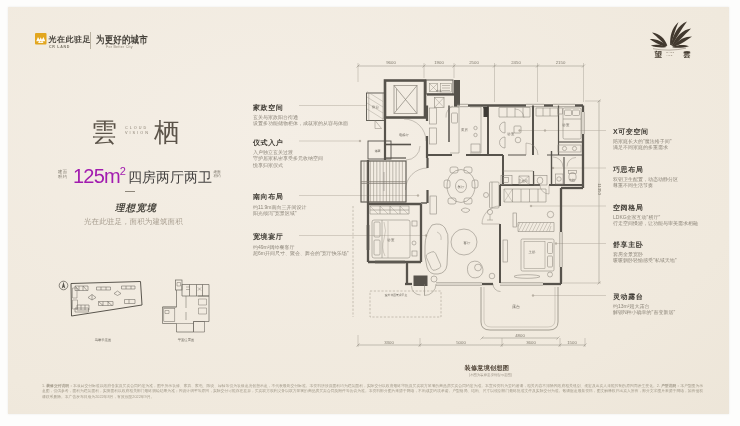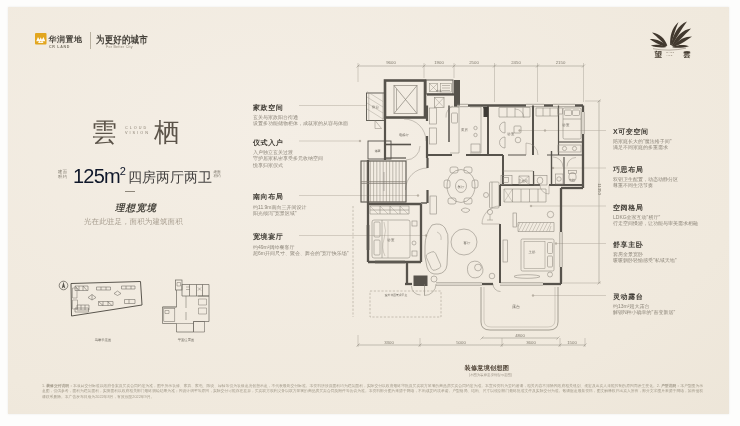--- a/index.html
+++ b/index.html
@@ -14,21 +14,21 @@
   .crsub{left:49px;top:44.6px;font-size:3.6px;font-weight:bold;color:#7a7467;letter-spacing:.7px;}
   .crdiv{left:89.5px;top:32px;width:1px;height:17px;background:#b9b1a1;}
   .slogan{left:96px;top:33px;font-size:10px;font-weight:bold;color:#45413a;letter-spacing:.3px;
           transform:scaleX(.84);transform-origin:left top;}
   .slogan2{left:106px;top:45.3px;font-size:3.6px;color:#8a8274;letter-spacing:.25px;}
   
   .t1{left:91px;top:114.5px;font-family:"Liberation Serif",serif;font-size:26px;color:#5b5349;}
   .t2{left:154px;top:114.5px;font-family:"Liberation Serif",serif;font-size:26px;color:#5b5349;}
   .tmid{left:125px;top:126px;font-size:3.8px;color:#8a8073;letter-spacing:2px;line-height:5.2px;}
   .mianji{left:58px;top:169px;font-size:4.2px;color:#7c766a;line-height:5.2px;letter-spacing:.5px;}
-  .num{left:73px;top:165px;font-size:20px;color:#0f172a;letter-spacing:-0.8px;text-align:right;}
+  .num{left:73px;top:165px;font-size:20px;color:#a21caf;letter-spacing:-0.8px;text-align:right;}
   .num sup{font-size:11px;letter-spacing:0;}
   .rooms{left:128px;top:169px;font-size:14px;color:#434140;letter-spacing:0px;}
   .brk{left:213.5px;top:169.5px;font-size:3.6px;color:#7c766a;line-height:4.6px;}
   .dash{left:124.8px;top:190.8px;width:10.5px;height:1px;background:#8d867a;}
   .lixiang{left:115px;top:202px;font-size:9.5px;font-weight:bold;color:#45423b;letter-spacing:1px;font-style:italic;}
   .sub{left:84px;top:216.5px;font-size:7.5px;color:#a89e90;letter-spacing:.1px;}
   
   .ann{font-size:7px;font-weight:bold;color:#3f3b34;letter-spacing:.6px;}
   .ann .b{font-weight:normal;font-size:5px;color:#8d867a;letter-spacing:0;line-height:6.4px;display:block;margin-top:1.5px;}
   
@@ -38,21 +38,21 @@
 </style>
 </head>
 <body>
 <div class="card"></div>
 
 <svg class="abs" style="left:35px;top:33px" width="11.5" height="11.5" viewBox="0 0 11.5 11.5">
   <rect x="0" y="0" width="11.5" height="11.5" rx="1" fill="#e2a61f"></rect>
   <path d="M1.2 8.3 L3 4 L4.6 6.8 L5.75 4.3 L6.9 6.8 L8.5 4 L10.3 8.3 Z" fill="#fff" opacity=".95"></path>
   <path d="M3 10 L4.3 7.8 L5.75 9.2 L7.2 7.8 L8.5 10 Z" fill="#fff" opacity=".9"></path>
 </svg>
-<div class="abs crname">华润置地</div>
+<div class="abs crname">光在此驻足</div>
 <div class="abs crsub">CR LAND</div>
 <div class="abs crdiv"></div>
 <div class="abs slogan">为更好的城市</div>
 <div class="abs slogan2">For Better City</div>
 
 <svg class="abs" style="left:640px;top:10px" width="70" height="55" viewBox="640 10 70 55">
   <g fill="#42392f">
     <path d="M670.2,45 C669.8,37 671.5,28 678.5,22 C675,30.5 672.5,38.5 671.5,45 Z"></path>
     <path d="M671,45.3 C673,34.5 678,25 687,21.5 C681,30 674.8,40 672.3,45.5 Z"></path>
     <path d="M672,45.8 C676,36.5 683,29.5 691,28.5 C684,35.5 676.5,43.5 673,46.2 Z"></path>

